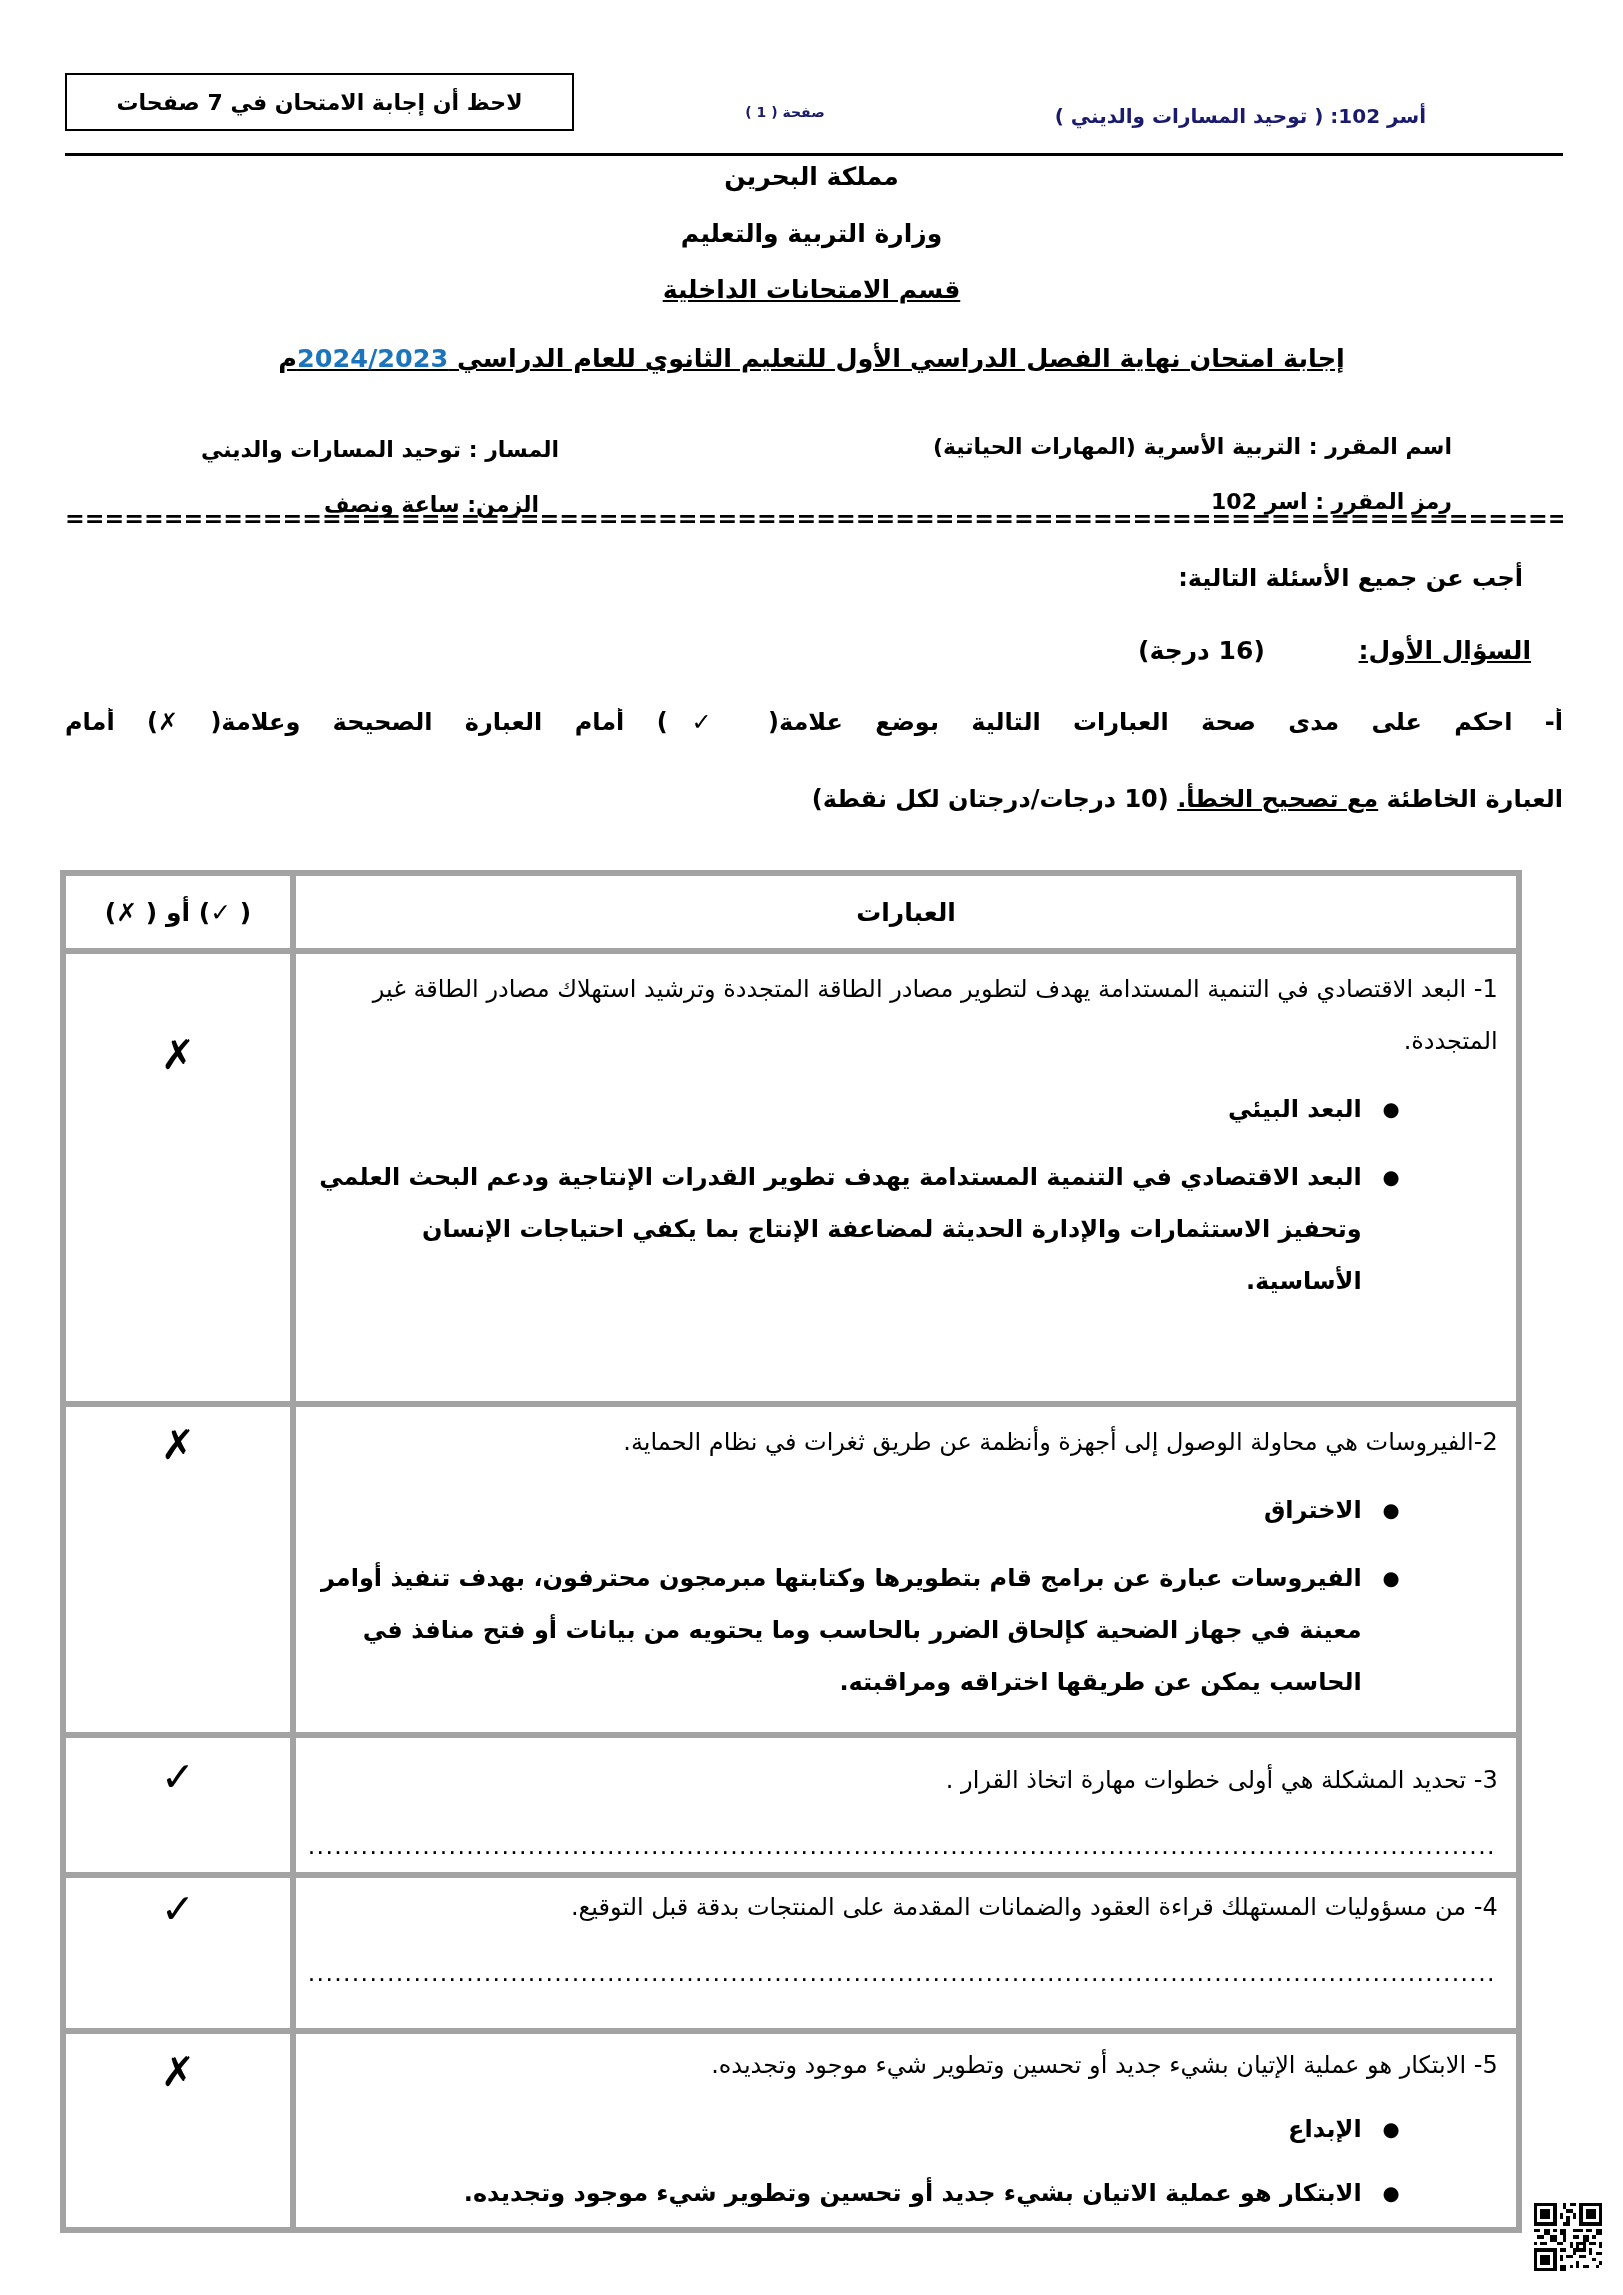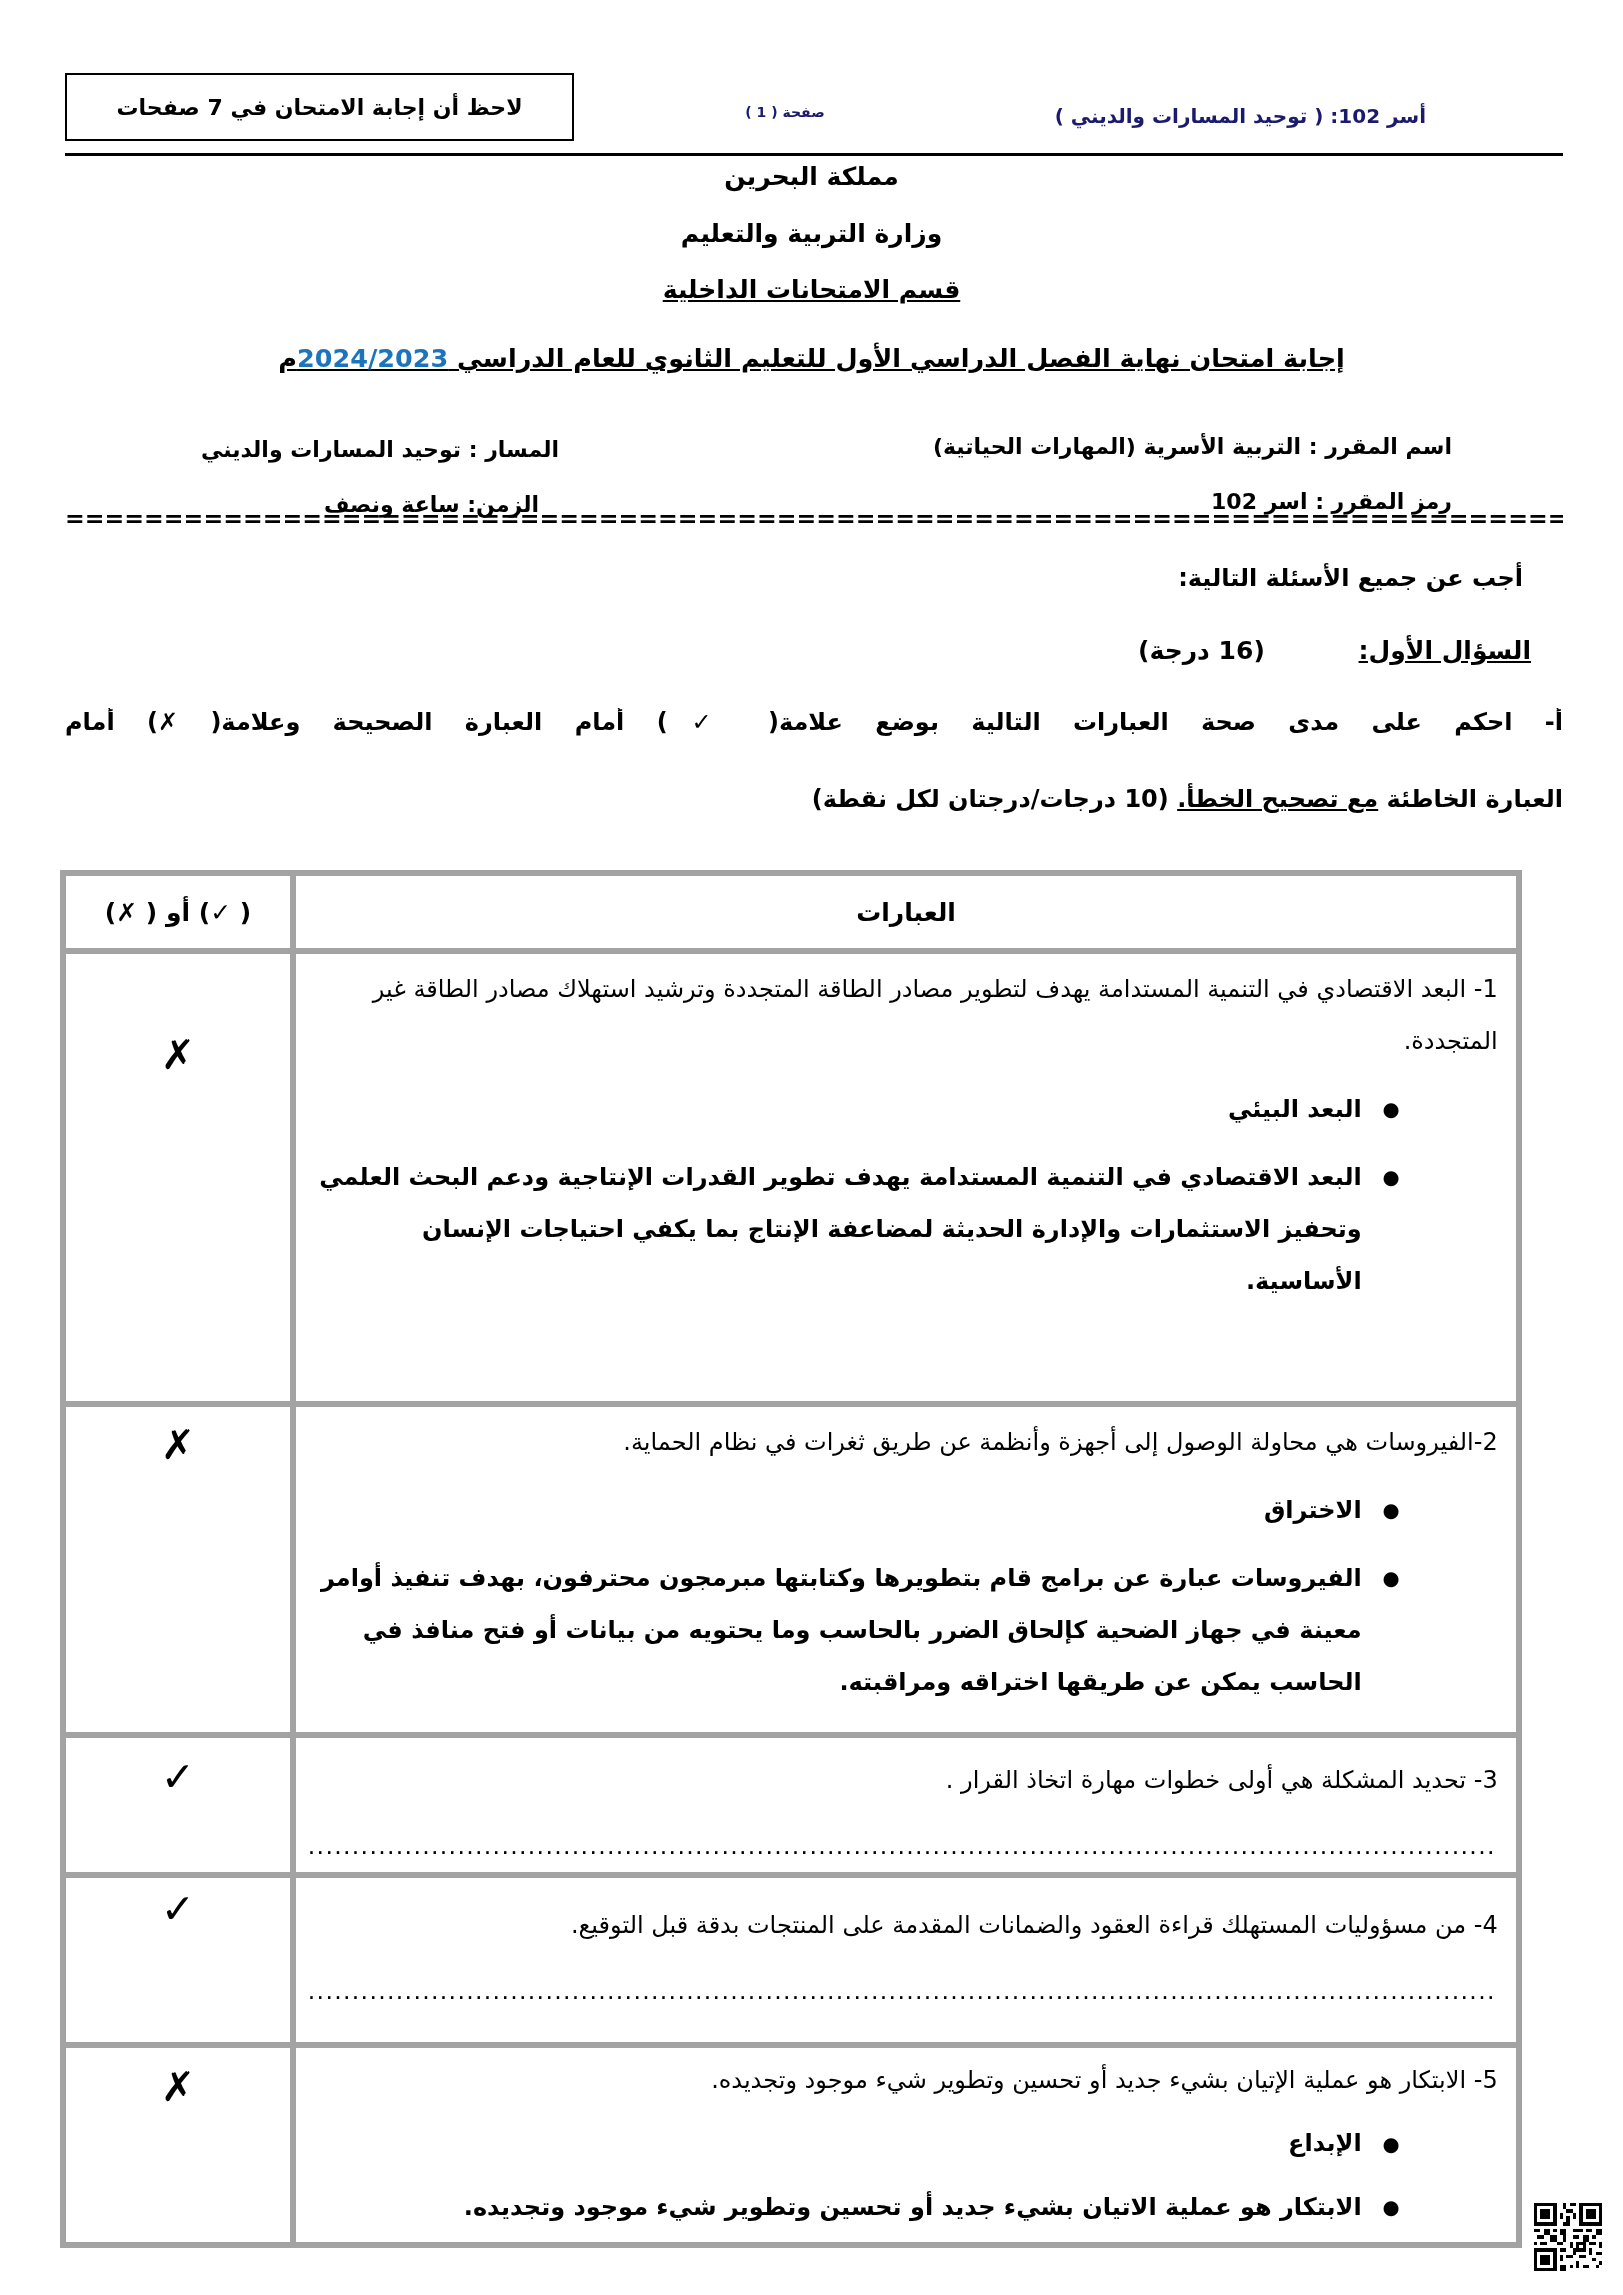--- a/index.html
+++ b/index.html
@@ -21,21 +21,21 @@
   .course-ref{
     position:absolute;right:137px;top:31px;
     font-size:20px;font-weight:bold;color:var(--navy);
     white-space:nowrap;
   }
   .page-label{
     position:absolute;left:635px;width:170px;top:31px;text-align:center;
     font-size:14px;font-weight:bold;color:var(--navy);
   }
   .note-box{
-    position:absolute;left:0;top:0;width:509px;height:68px;
+    position:absolute;left:0;top:0;width:509px;height:58px;
     border:2.6px solid #000;box-sizing:border-box;
     display:flex;align-items:center;justify-content:center;
     font-size:22px;font-weight:bold;background:#fff;
   }
   
   .lh{position:absolute;left:0;right:0;text-align:center;font-weight:bold;font-size:25px;}
   .lh.country{top:162px;}
   .lh.ministry{top:219px;}
   .lh.department{top:275px;text-decoration:underline;}
   .lh.examtitle{top:343px;font-size:25.5px;}
@@ -180,21 +180,21 @@
             <div class="dots-line">........................................................................................................................................................................</div>
           </div>
         </td>
         <td class="markcell">
           <div class="rh3 mk3">✓</div>
         </td>
       </tr>
 
       <tr>
         <td>
-          <div class="cellpad rh4" style="padding-top:21px;">
+          <div class="cellpad rh4" style="padding-top:3px;">
             <div class="stmt">4- من مسؤوليات المستهلك قراءة العقود والضمانات المقدمة على المنتجات بدقة قبل التوقيع.</div>
             <div class="dots-line">........................................................................................................................................................................</div>
           </div>
         </td>
         <td class="markcell">
           <div class="rh4 mk4">✓</div>
         </td>
       </tr>
 
       <tr>

